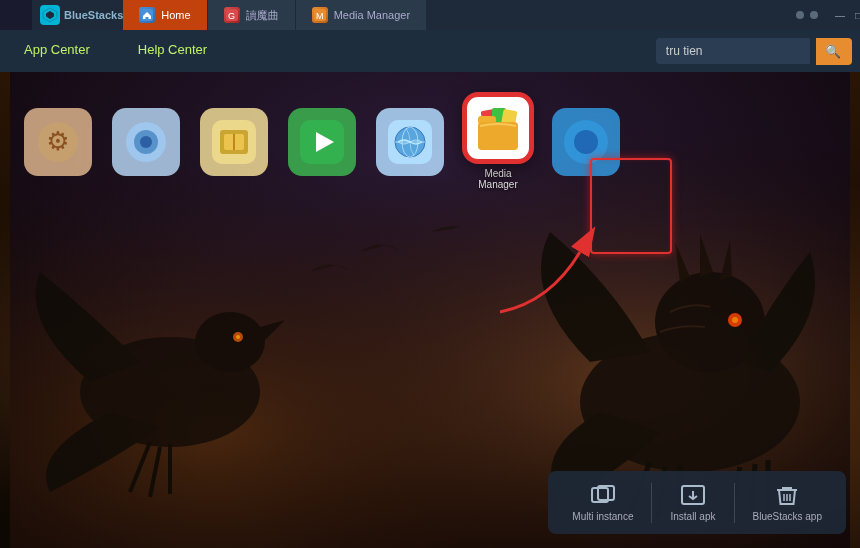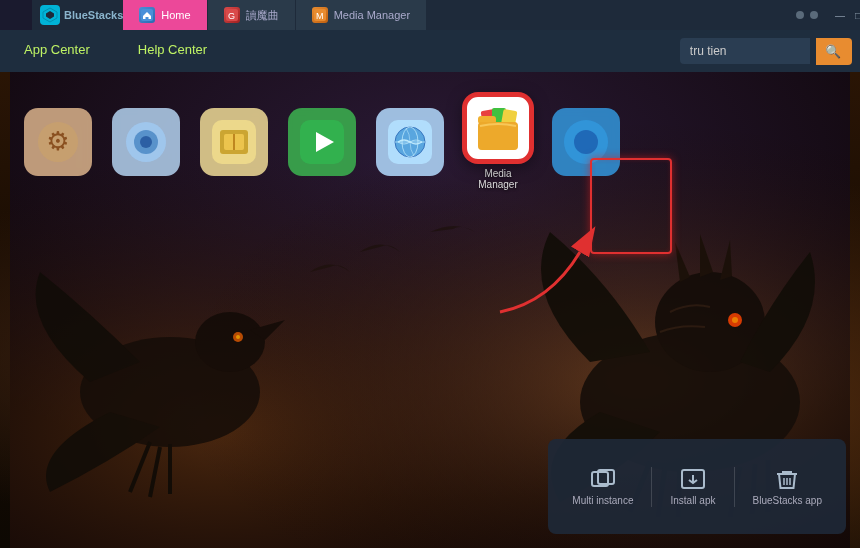--- a/index.html
+++ b/index.html
@@ -45,21 +45,21 @@
       padding: 0 16px;
       height: 30px;
       font-size: 11px;
       color: #aac;
       cursor: pointer;
       background: #2a3a4a;
       border-right: 1px solid #1e2a3a;
       position: relative;
     }
     .tab.active-tab {
-      background: #ec4899;
+      background: #c2410c;
       color: white;
     }
     .tab-icon {
       width: 16px; height: 16px;
       border-radius: 3px;
       display: flex; align-items: center; justify-content: center;
       font-size: 10px;
     }
     .tab-icon-home { background: linear-gradient(135deg, #4a90d9, #2a6ab0); }
     .tab-icon-game { background: linear-gradient(135deg, #d94a4a, #a02020); }
@@ -108,21 +108,21 @@
       gap: 6px;
       padding-right: 8px;
     }
     .search-input {
       background: #2a3d52;
       border: none;
       border-radius: 4px 0 0 4px;
       padding: 6px 10px;
       color: #ccc;
       font-size: 12px;
-      width: 130px;
+      width: 154px;
       outline: none;
     }
     .search-btn {
       background: #e88c30;
       border: none;
       padding: 6px 10px;
       border-radius: 0 4px 4px 0;
       cursor: pointer;
       color: white;
       font-size: 13px;
@@ -204,21 +204,21 @@
     
     .bottom-toolbar {
       position: absolute;
       bottom: 14px;
       right: 14px;
       display: flex;
       align-items: center;
       gap: 2px;
       background: rgba(30,40,55,0.92);
       border-radius: 8px;
-      padding: 24px 12px;
+      padding: 8px 12px;
     }
     .toolbar-item {
       display: flex;
       flex-direction: column;
       align-items: center;
       gap: 4px;
       padding: 4px 12px;
       cursor: pointer;
       border-radius: 4px;
       color: #ddd;

